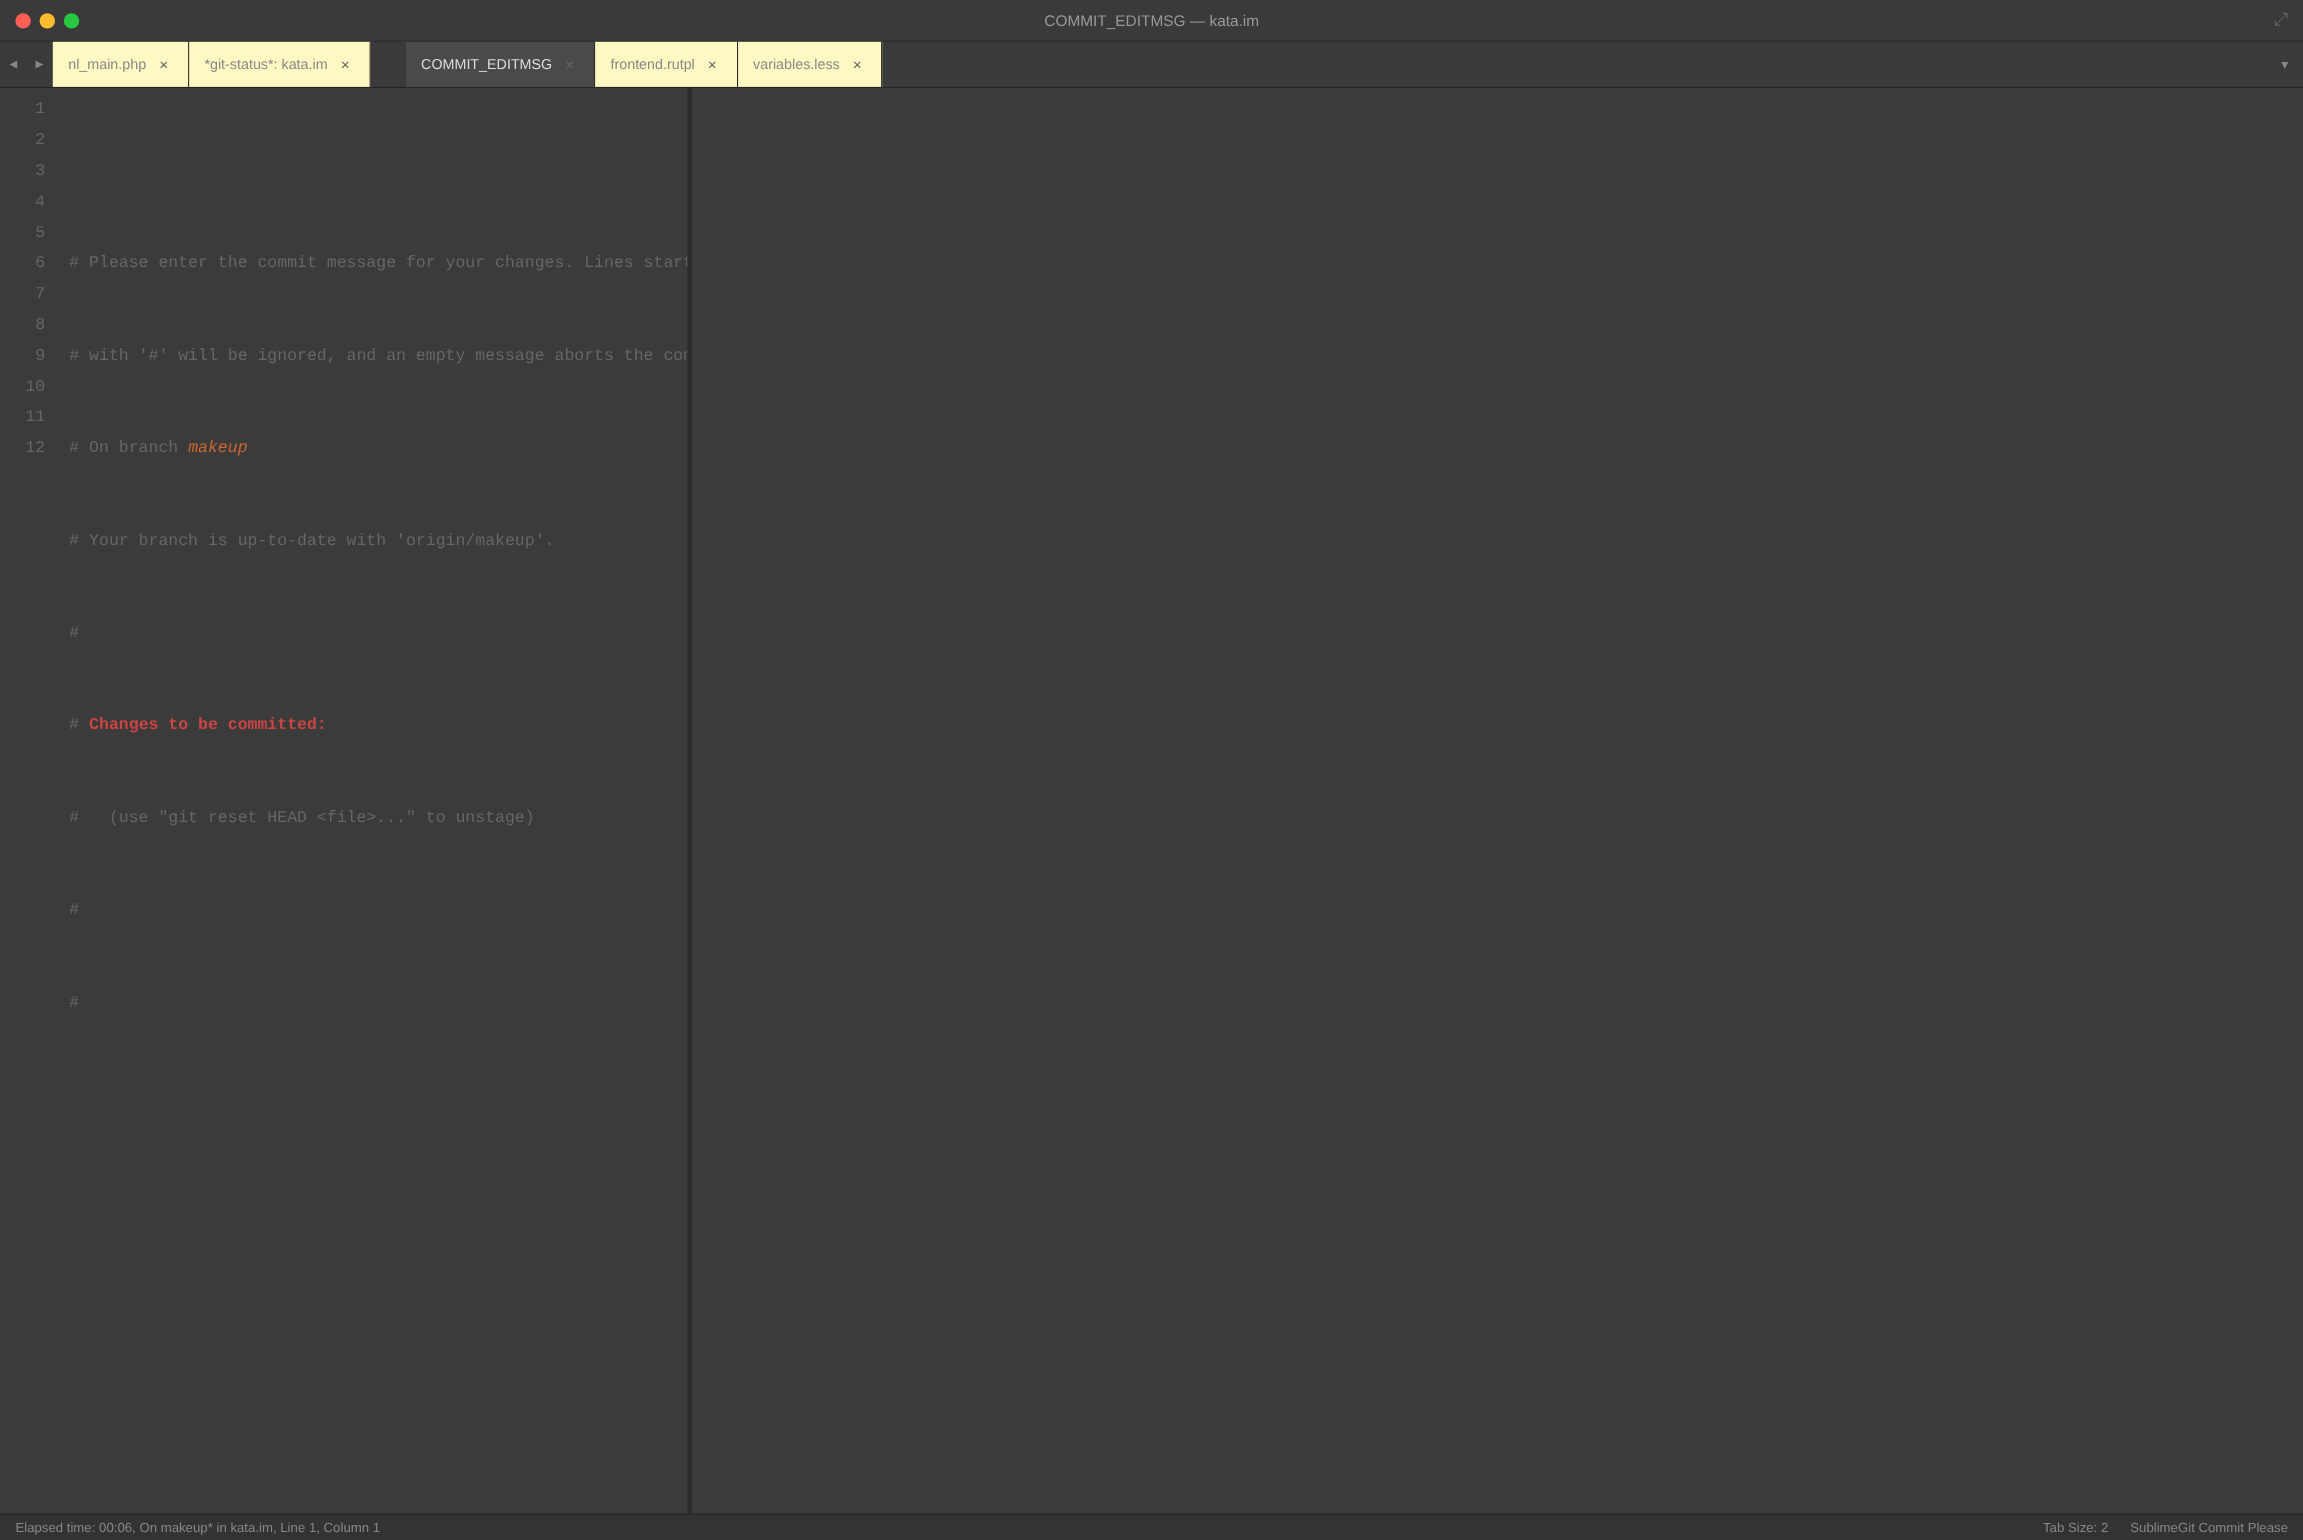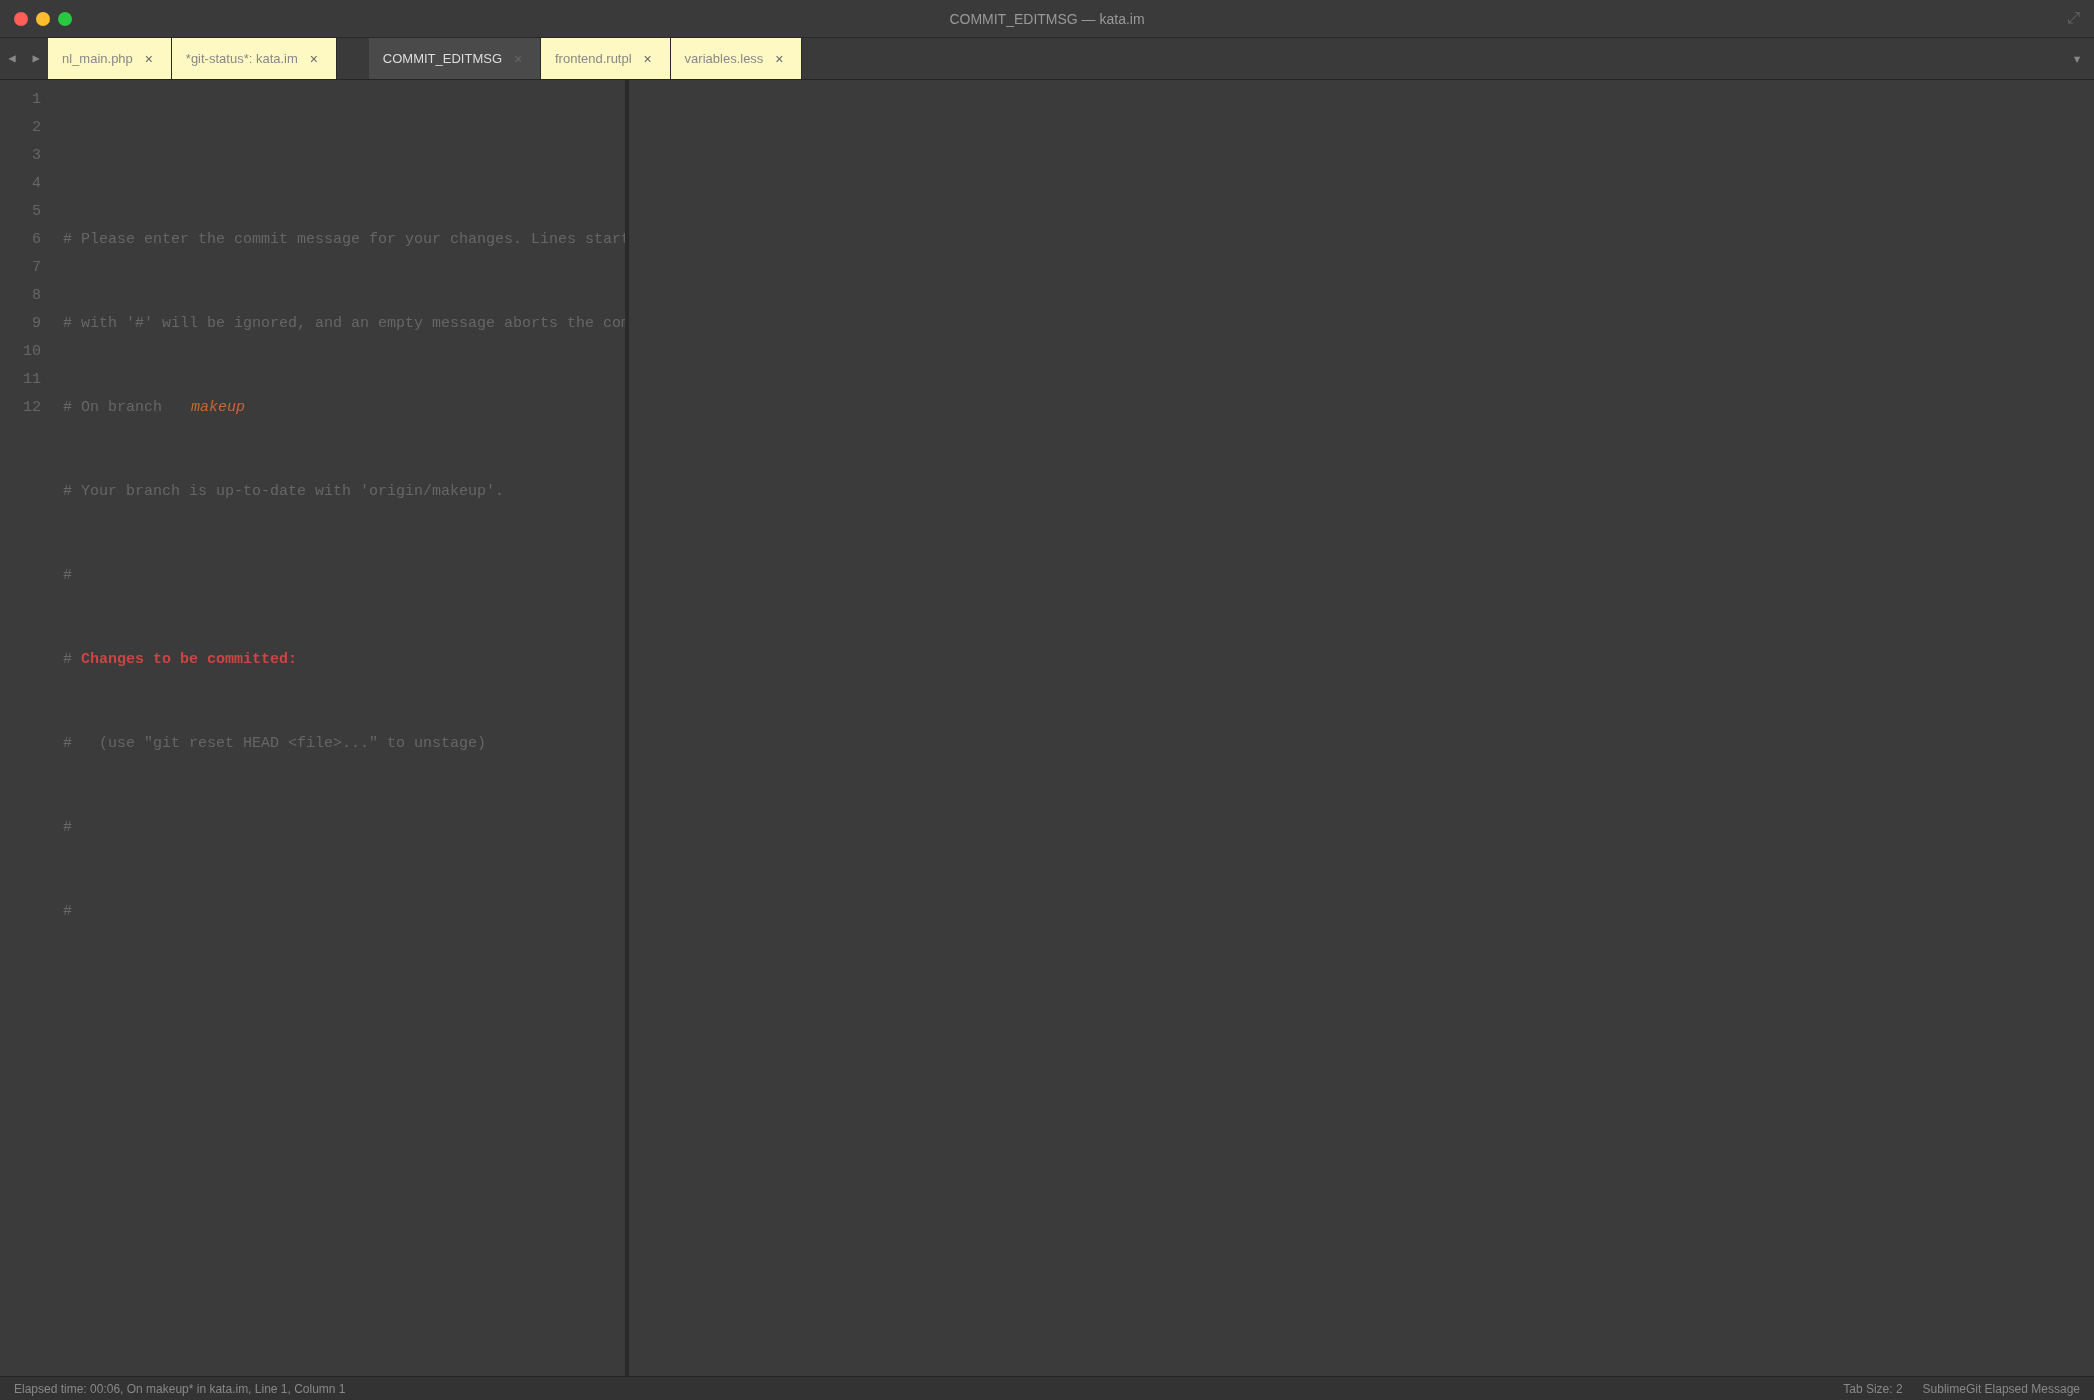--- a/index.html
+++ b/index.html
@@ -179,21 +179,21 @@
       color: #888;
       white-space: pre;
     }
 
     .code-line {
       display: block;
       min-height: 28px;
     }
 
     .comment { color: #666; }
-    .branch-name { color: #cc6633; font-style: italic; margin-left: 20px; }
+    .branch-name { color: #cc6633; font-style: italic; }
     .changed-header { color: #cc4444; font-weight: bold; }
     .modified-label { color: #cc4444; }
     .modified-path { color: #ddd; }
 
     
     .divider-vertical {
       width: 4px;
       background: #2a2a2a;
       cursor: col-resize;
       flex-shrink: 0;
@@ -314,15 +314,15 @@
   <div class="right-panel"></div>
 
 </div>
 
 <div class="statusbar">
   <div class="statusbar-left">
     <span>Elapsed time: 00:06, On makeup* in kata.im, Line 1, Column 1</span>
   </div>
   <div class="statusbar-right">
     <span>Tab Size: 2</span>
-    <span>SublimeGit Elapsed Message</span>
+    <span>SublimeGit Commit Please</span>
   </div>
 </div>
 
 </body></html>

